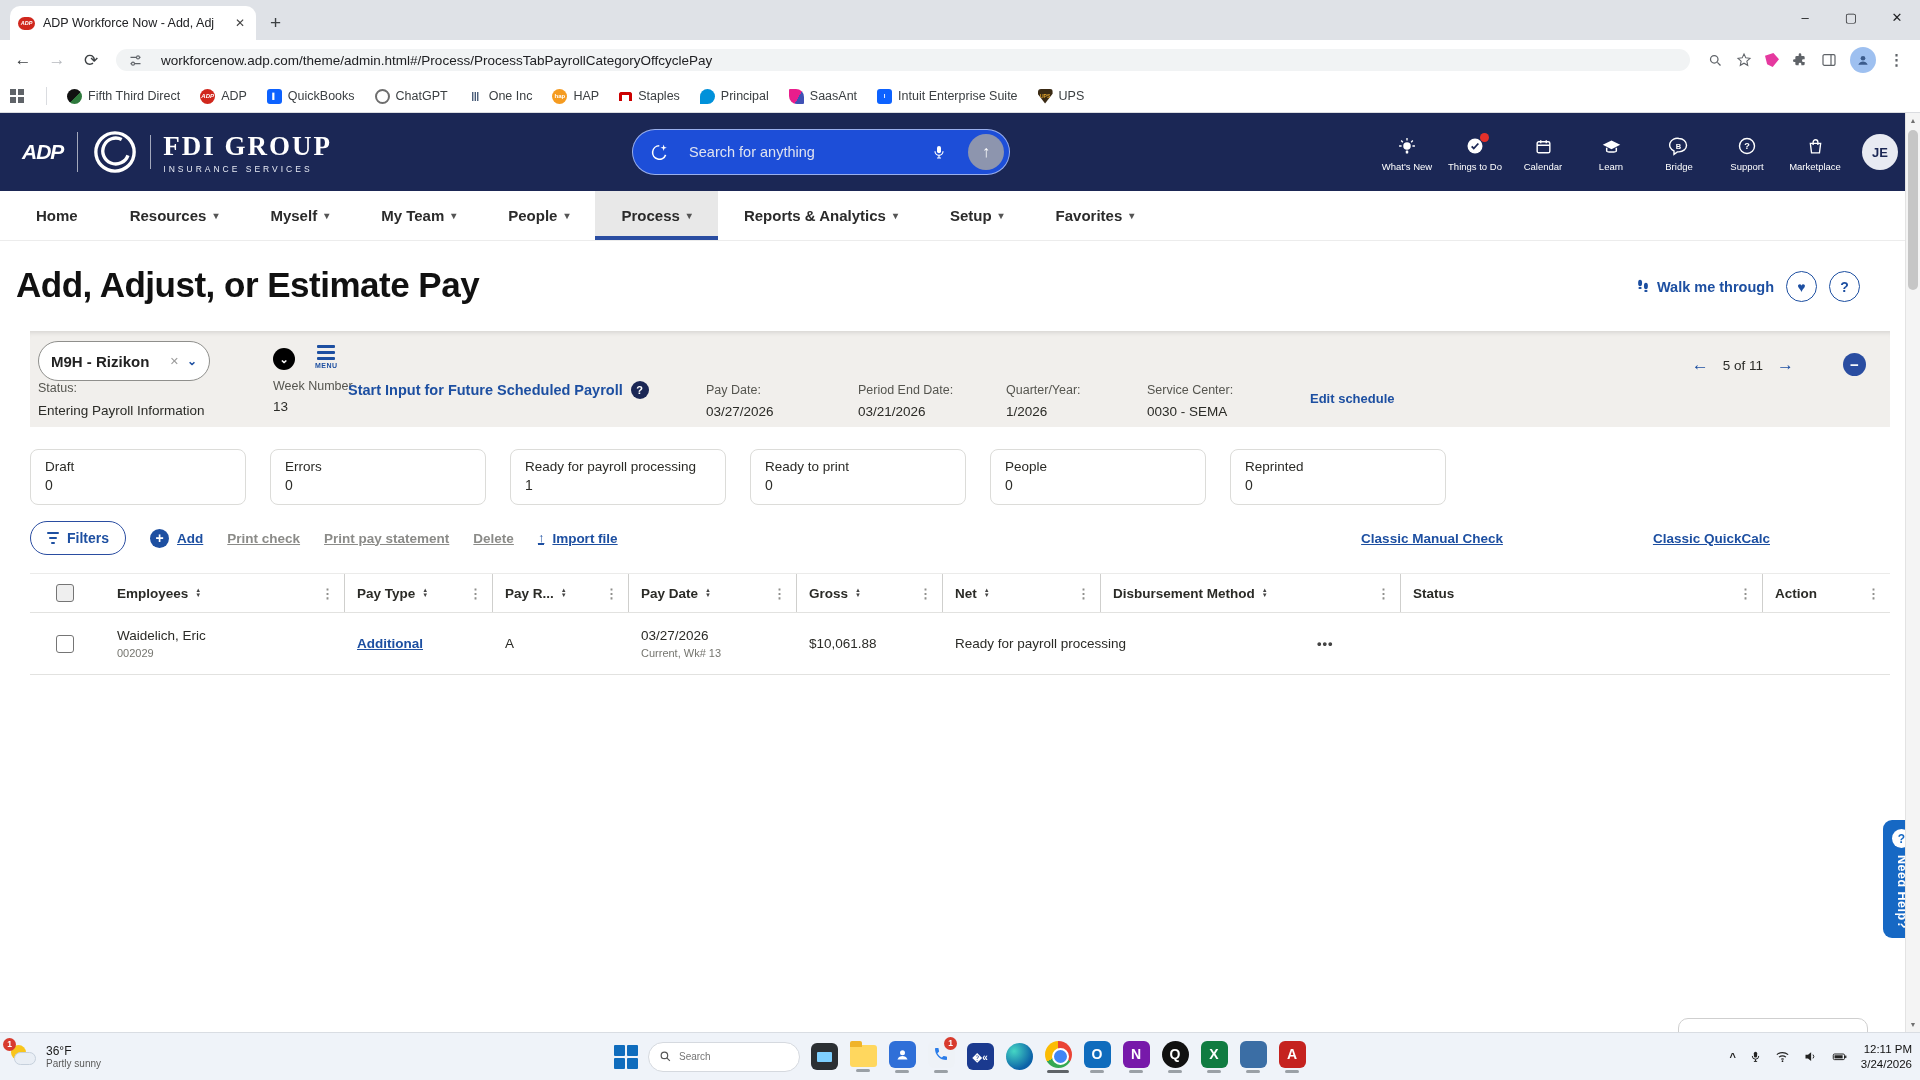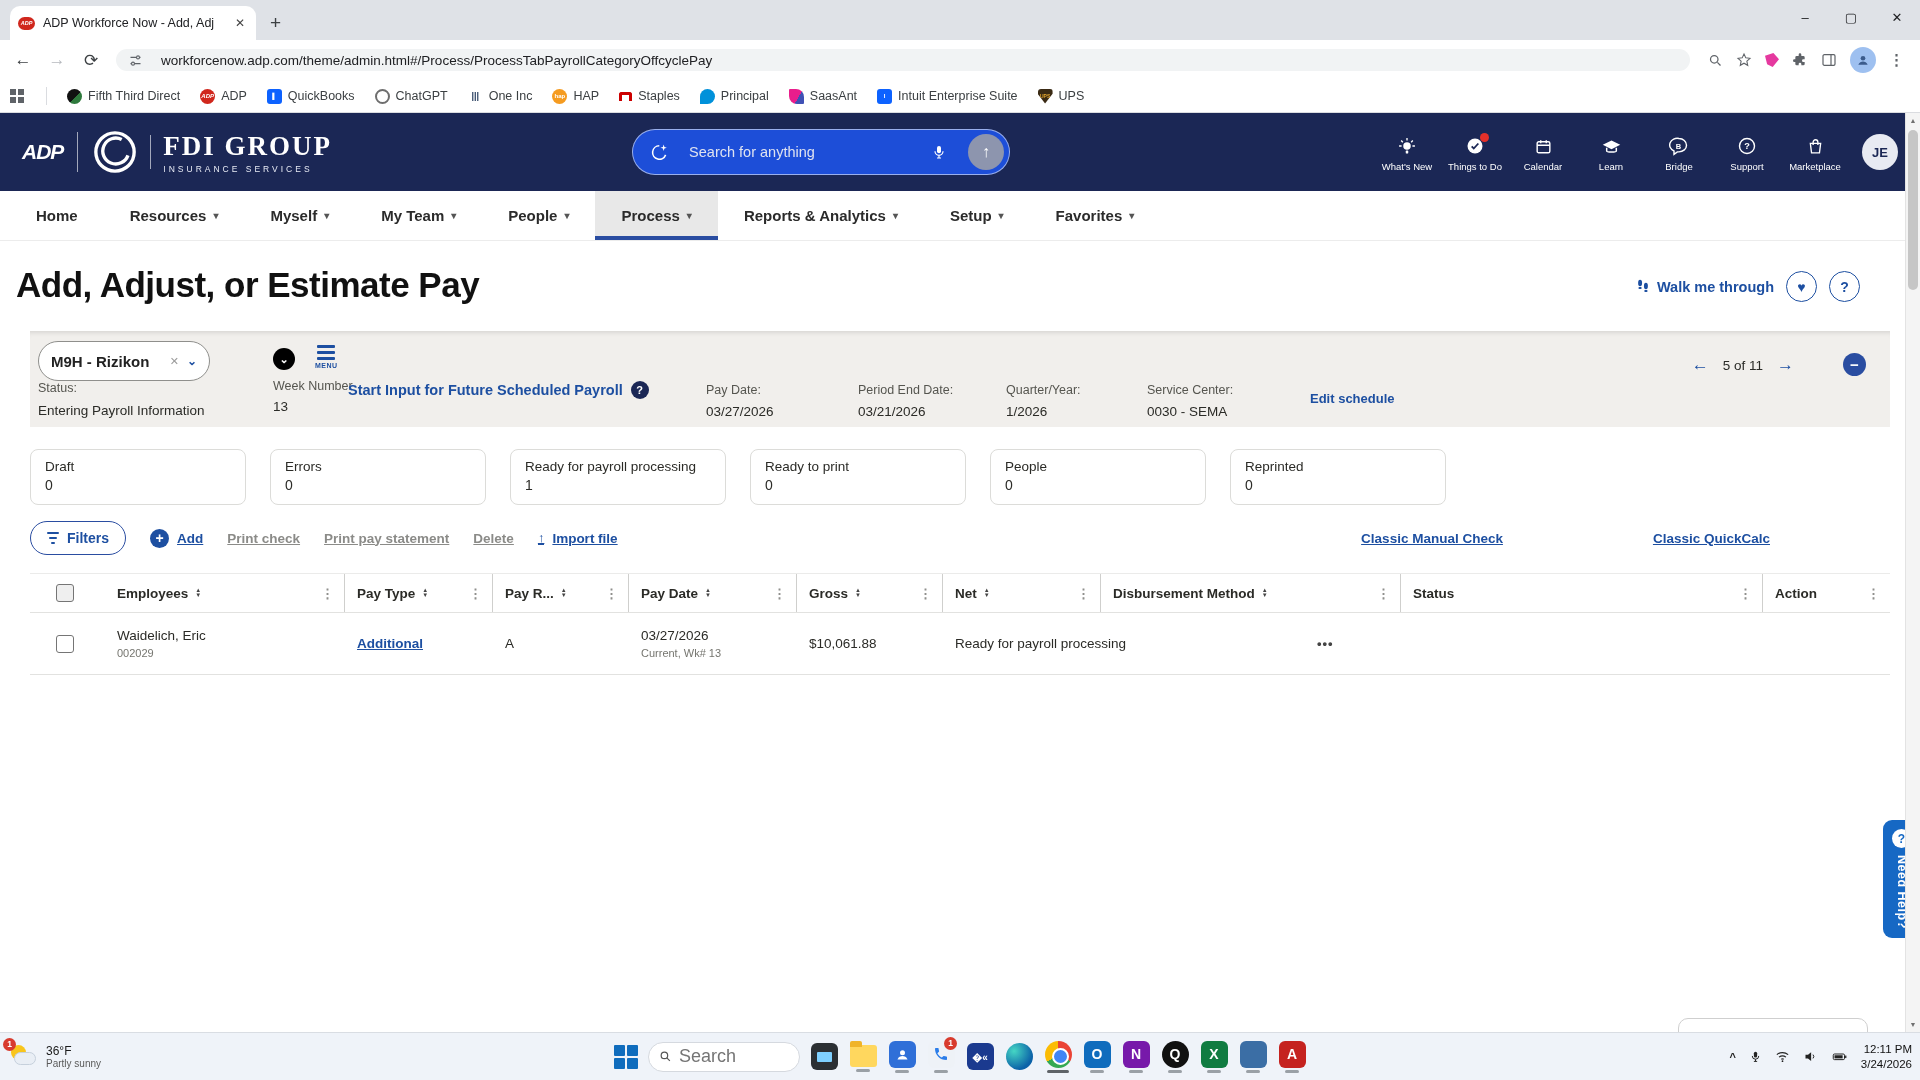--- a/index.html
+++ b/index.html
@@ -145,21 +145,21 @@
   .weather-ic{width:30px;height:28px;position:relative}
   .w-sun{position:absolute;left:3px;top:2px;width:15px;height:15px;border-radius:50%;background:#f8c51c}
   .w-cloud{position:absolute;left:6px;top:9px;width:22px;height:13px;border-radius:8px;background:#e9eef5;border:1px solid #c6d0dc}
   .w-badge{position:absolute;left:-5px;top:-5px;width:13px;height:13px;border-radius:50%;background:#d83b2e;color:#fff;font-size:8.5px;font-weight:bold;display:flex;align-items:center;justify-content:center}
   .w-temp{font-size:12px;color:#1b1b1b}
   .w-cond{font-size:10px;color:#5a5a5a}
   .tb-center{margin:0 auto;display:flex;align-items:center;gap:9px}
   .start{width:26px;height:26px;display:grid;grid-template-columns:11px 11px;grid-template-rows:11px 11px;gap:2px;place-content:center}
   .start i{background:#0f6cbd;border-radius:1px}
   .tb-search{width:152px;height:30px;background:#fff;border:1px solid #d5d9df;border-radius:15px;display:flex;align-items:center;padding:0 10px;gap:7px}
-  .tb-search input{border:none;outline:none;font-size:18px;color:#b91c1c;width:100px;font-family:"Liberation Sans",sans-serif;background:transparent}
+  .tb-search input{border:none;outline:none;font-size:10px;color:#b91c1c;width:100px;font-family:"Liberation Sans",sans-serif;background:transparent}
   .tk{width:30px;height:40px;display:flex;flex-direction:column;align-items:center;justify-content:center;gap:2px;position:relative}
   .tk .ic{width:27px;height:27px;border-radius:6px;display:flex;align-items:center;justify-content:center;color:#fff;font-weight:bold;font-size:14px}
   .tk .run{width:14px;height:3px;border-radius:2px;background:#9aa0a6}
   .tk.active .run{width:22px;background:#5f6368}
   .tk-badge{position:absolute;top:0px;right:-1px;width:13px;height:13px;border-radius:50%;background:#d83b2e;color:#fff;font-size:8.5px;font-weight:bold;display:flex;align-items:center;justify-content:center;z-index:2}
   .chrome-ic{width:27px;height:27px;border-radius:50%;background:conic-gradient(#ea4335 0 33%,#34a853 0 66%,#fbbc05 0 100%);position:relative}
   .chrome-ic::after{content:"";position:absolute;left:7px;top:7px;width:13px;height:13px;border-radius:50%;background:#4285f4;border:2.5px solid #fff}
   .folder-ic{width:27px;height:22px;background:#ffd75e;border-radius:3px;position:relative;margin-top:4px}
   .folder-ic::before{content:"";position:absolute;top:-4px;left:0;width:12px;height:6px;background:#f0b429;border-radius:2px 2px 0 0}
   .edge-ic{width:27px;height:27px;border-radius:50%;background:radial-gradient(circle at 30% 30%,#45d6c4,#0b62a8 70%)}

